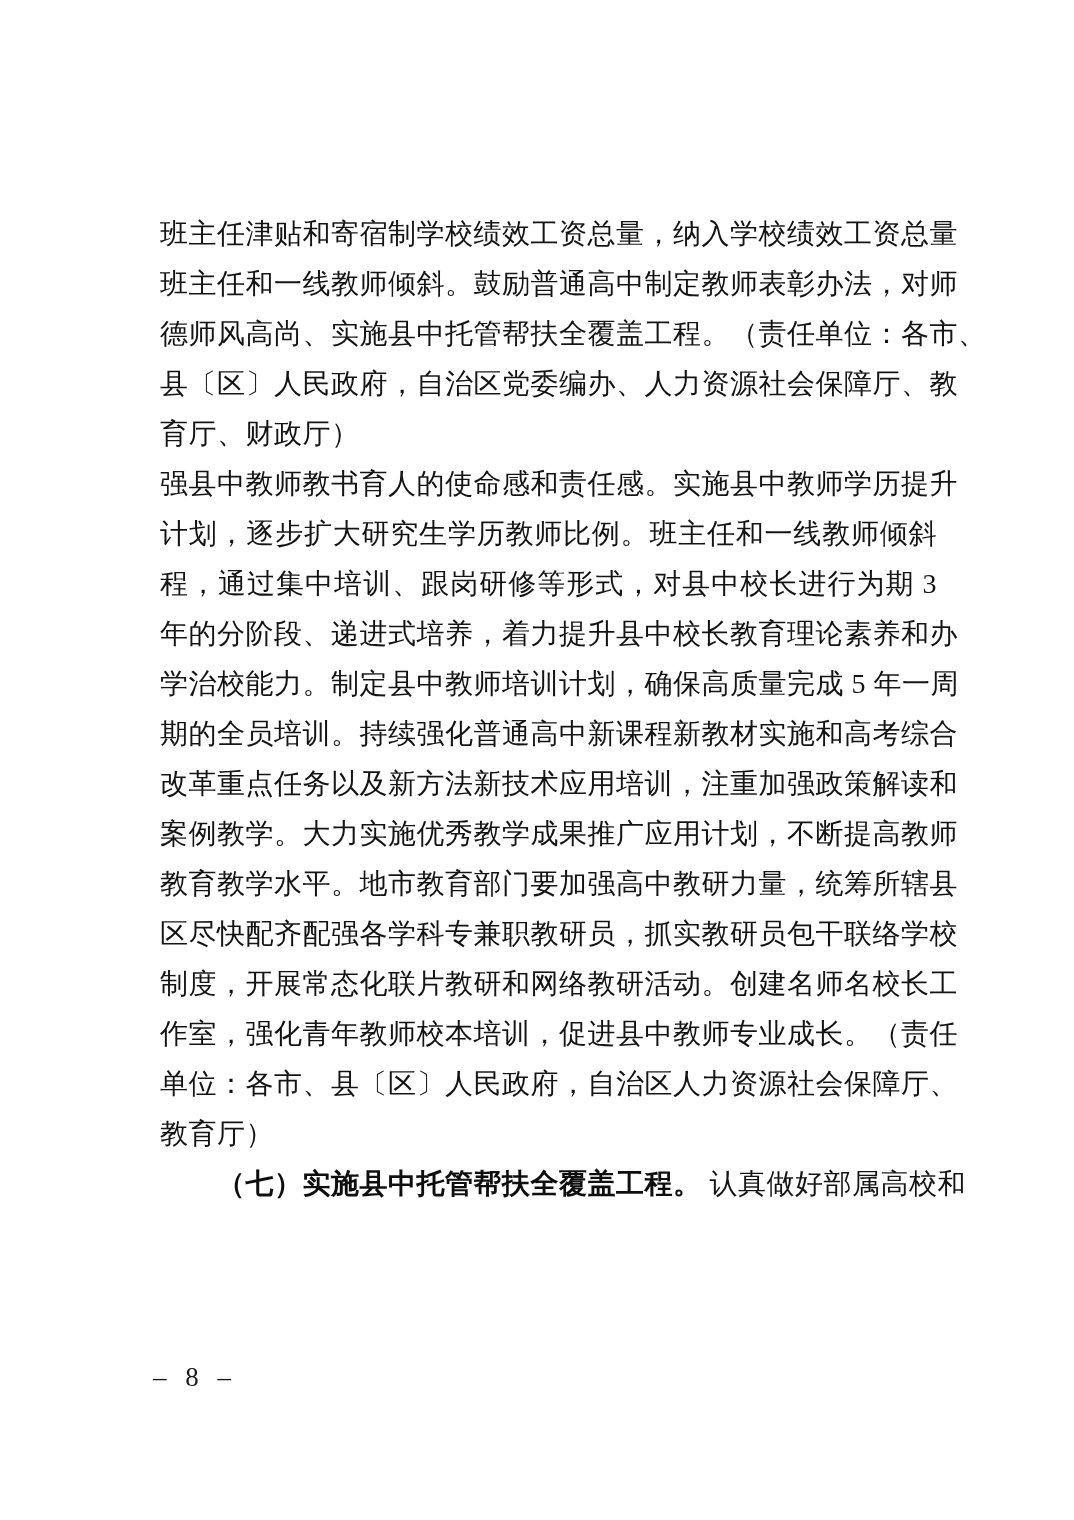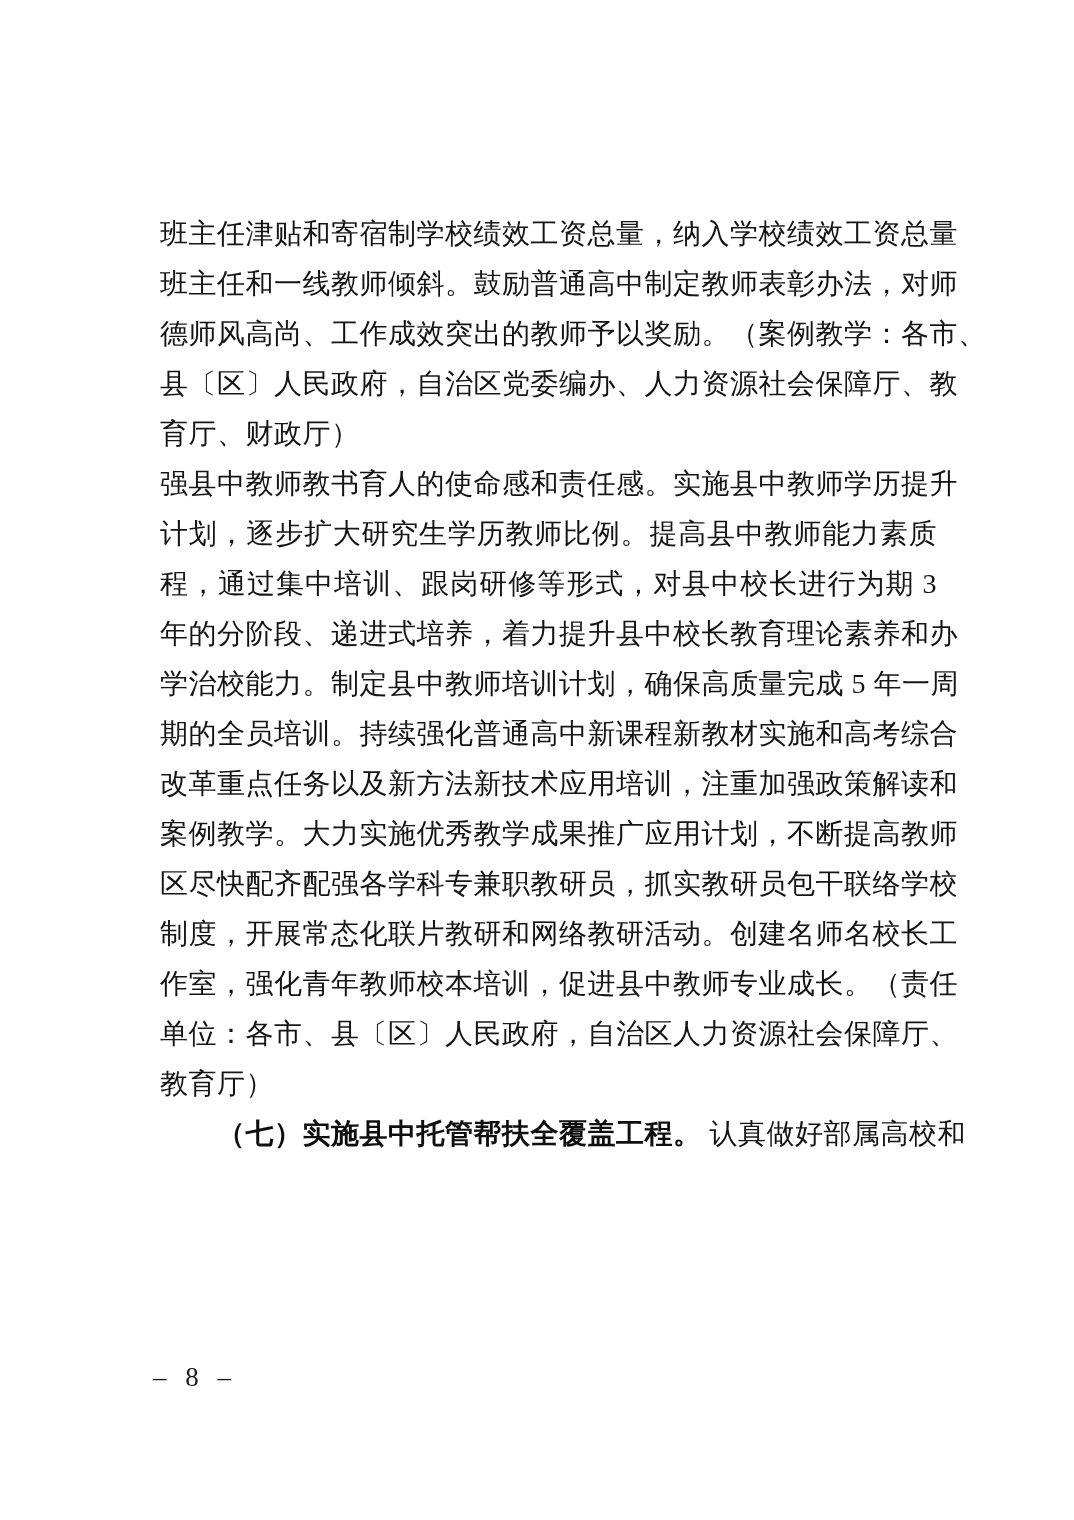--- a/index.html
+++ b/index.html
@@ -52,31 +52,32 @@
     letter-spacing: 6px;
   }
 </style>
 </head>
 <body>
 
 <div class="page">
   <div class="text-block">
       <div class="line"><span>班主任津贴和寄宿制学校绩效工资总量，纳入学校绩效工资总量</span></div>
       <div class="line"><span>班主任和一线教师倾斜。鼓励普通高中制定教师表彰办法，对师</span></div>
-      <div class="line"><span>德师风高尚、工作成效突出的教师予以奖励。（案例教学：各市、</span></div>
+      <div class="line"><span>德师风高尚、实施县中托管帮扶全覆盖工程。（责任单位：各市、</span></div>
       <div class="line"><span>县〔区〕人民政府，自治区党委编办、人力资源社会保障厅、教</span></div>
       <div class="line end"><span>育厅、财政厅）</span></div>
       <div class="line"><span>强县中教师教书育人的使命感和责任感。实施县中教师学历提升</span></div>
-      <div class="line"><span>计划，逐步扩大研究生学历教师比例。提高县中教师能力素质</span></div>
+      <div class="line"><span>计划，逐步扩大研究生学历教师比例。班主任和一线教师倾斜</span></div>
       <div class="line"><span>程，通过集中培训、跟岗研修等形式，对县中校长进行为期 3</span></div>
       <div class="line"><span>年的分阶段、递进式培养，着力提升县中校长教育理论素养和办</span></div>
       <div class="line"><span>学治校能力。制定县中教师培训计划，确保高质量完成 5 年一周</span></div>
       <div class="line"><span>期的全员培训。持续强化普通高中新课程新教材实施和高考综合</span></div>
       <div class="line"><span>改革重点任务以及新方法新技术应用培训，注重加强政策解读和</span></div>
       <div class="line"><span>案例教学。大力实施优秀教学成果推广应用计划，不断提高教师</span></div>
+      <div class="line"><span>教育教学水平。地市教育部门要加强高中教研力量，统筹所辖县</span></div>
       <div class="line"><span>区尽快配齐配强各学科专兼职教研员，抓实教研员包干联络学校</span></div>
       <div class="line"><span>制度，开展常态化联片教研和网络教研活动。创建名师名校长工</span></div>
       <div class="line"><span>作室，强化青年教师校本培训，促进县中教师专业成长。（责任</span></div>
       <div class="line"><span>单位：各市、县〔区〕人民政府，自治区人力资源社会保障厅、</span></div>
       <div class="line end"><span>教育厅）</span></div>
       <div class="line indent"><span class="bold">（七）实施县中托管帮扶全覆盖工程。</span><span>认真做好部属高校和</span></div>
     </div>
   <div class="page-number">– 8 –</div>
 </div>
 

